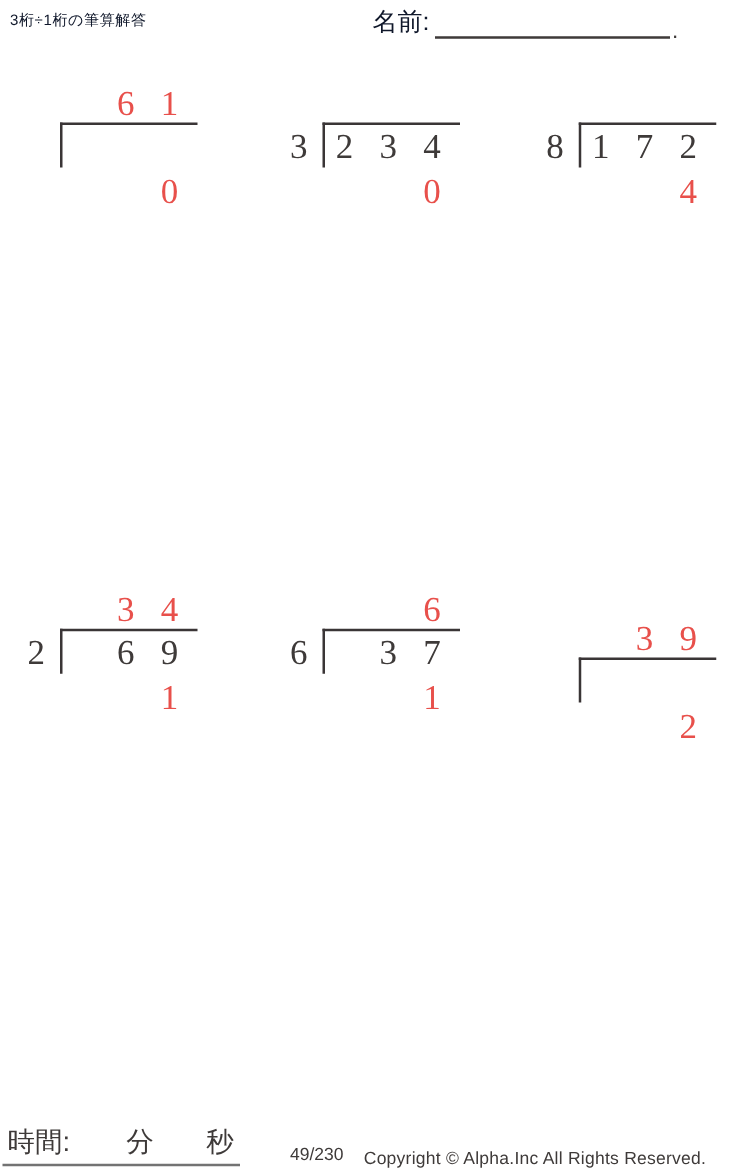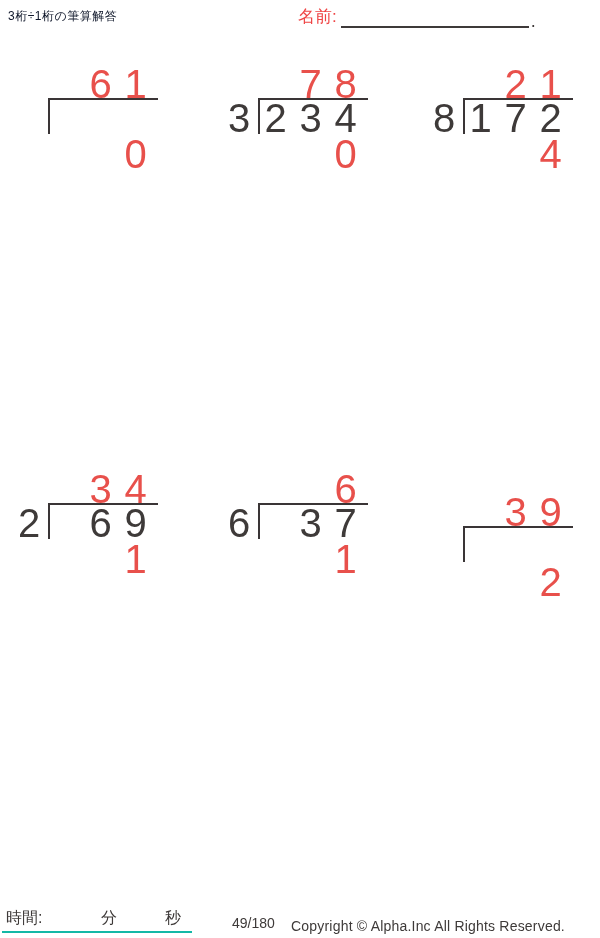--- a/index.html
+++ b/index.html
@@ -15,31 +15,31 @@
 
   
   .doc-title {
     position: absolute; left: 8px; top: 8px;
     font-size: 12px; letter-spacing: 0.5px; color: #0f172a;
   }
   .name-block {
     position: absolute; left: 298px; top: 4px;
     display: flex; align-items: flex-end;
   }
-  .name-label { font-size: 17px; color: #ef4444; padding-right: 4px; }
+  .name-label { font-size: 20px; color: #0f172a; padding-right: 4px; }
   .name-line {
     display: inline-block; width: 188px; height: 22px;
     border-bottom: 2px solid #3e3a39;
   }
   .name-period { font-size: 18px; line-height: 14px; padding-left: 2px; }
 
   
   .problem {
     position: absolute; width: 162px; height: 110px;
-    font-size: 40px; font-weight: 300; line-height: 32px;
+    font-size: 28px; font-weight: 300; line-height: 32px; font-family: Liberation Serif, serif;
   }
   .row { position: absolute; white-space: nowrap; }
   .q-row { left: 38px; top: 0; }
   .d-row { left: 0; top: 34px; }
   .r-row { left: 38px; top: 70px; }
   .cell {
     display: inline-block; width: 35px; text-align: center;
     vertical-align: top;
   }
   .divisor-cell { width: 38px; }
@@ -59,22 +59,22 @@
   .p1 { left: 220px; top: 68px; }
   .p2 { left: 425px; top: 68px; }
   .p3 { left: 10px;  top: 473px; }
   .p4 { left: 220px; top: 473px; }
   .p5 { left: 425px; top: 496px; }
 
   
   .time-block {
     position: absolute; left: 2px; top: 902px;
     width: 190px; height: 29px;
-    border-bottom: 2px solid #14b8a6;
-    font-size: 16px; color: #3e3a39;
+    border-bottom: 2px solid #737373;
+    font-size: 22px; color: #3e3a39;
   }
   .time-label { position: absolute; left: 4px; bottom: 2px; }
   .min-label  { position: absolute; left: 99px; bottom: 2px; }
   .sec-label  { position: absolute; left: 163px; bottom: 2px; }
   .page-num {
     position: absolute; left: 232px; top: 915px;
     font-size: 14px; color: #3e3a39;
   }
   .copyright {
     position: absolute; left: 291px; top: 918px;
@@ -98,37 +98,31 @@
       <span class="cell red"></span><span class="cell red">6</span><span class="cell red">1</span>
     </div>
     <div class="bracket-h"></div>
     <div class="bracket-v"></div>
     <div class="row r-row">
       <span class="cell red"></span><span class="cell red"></span><span class="cell red">0</span>
     </div>
   </div>
 
   <div class="problem p1">
-    <div class="row q-row">
-      <span class="cell red"></span><span class="cell red">7</span><span class="cell red">8</span>
-    </div>
     <div class="bracket-h"></div>
     <div class="bracket-v"></div>
     <div class="row d-row">
       <span class="cell divisor-cell dark">3</span><span class="cell dark">2</span><span class="cell dark">3</span><span class="cell dark">4</span>
     </div>
     <div class="row r-row">
       <span class="cell red"></span><span class="cell red"></span><span class="cell red">0</span>
     </div>
   </div>
 
   <div class="problem p2">
-    <div class="row q-row">
-      <span class="cell red"></span><span class="cell red">2</span><span class="cell red">1</span>
-    </div>
     <div class="bracket-h"></div>
     <div class="bracket-v"></div>
     <div class="row d-row">
       <span class="cell divisor-cell dark">8</span><span class="cell dark">1</span><span class="cell dark">7</span><span class="cell dark">2</span>
     </div>
     <div class="row r-row">
       <span class="cell red"></span><span class="cell red"></span><span class="cell red">4</span>
     </div>
   </div>
 
@@ -169,16 +163,16 @@
     <div class="row r-row">
       <span class="cell red"></span><span class="cell red"></span><span class="cell red">2</span>
     </div>
   </div>
 
   <div class="time-block">
     <span class="time-label">時間:</span>
     <span class="min-label">分</span>
     <span class="sec-label">秒</span>
   </div>
-  <div class="page-num">49/180</div>
+  <div class="page-num">49/230</div>
   <div class="copyright">Copyright © Alpha.Inc All Rights Reserved.</div>
 
 </div>
 
 </body></html>

